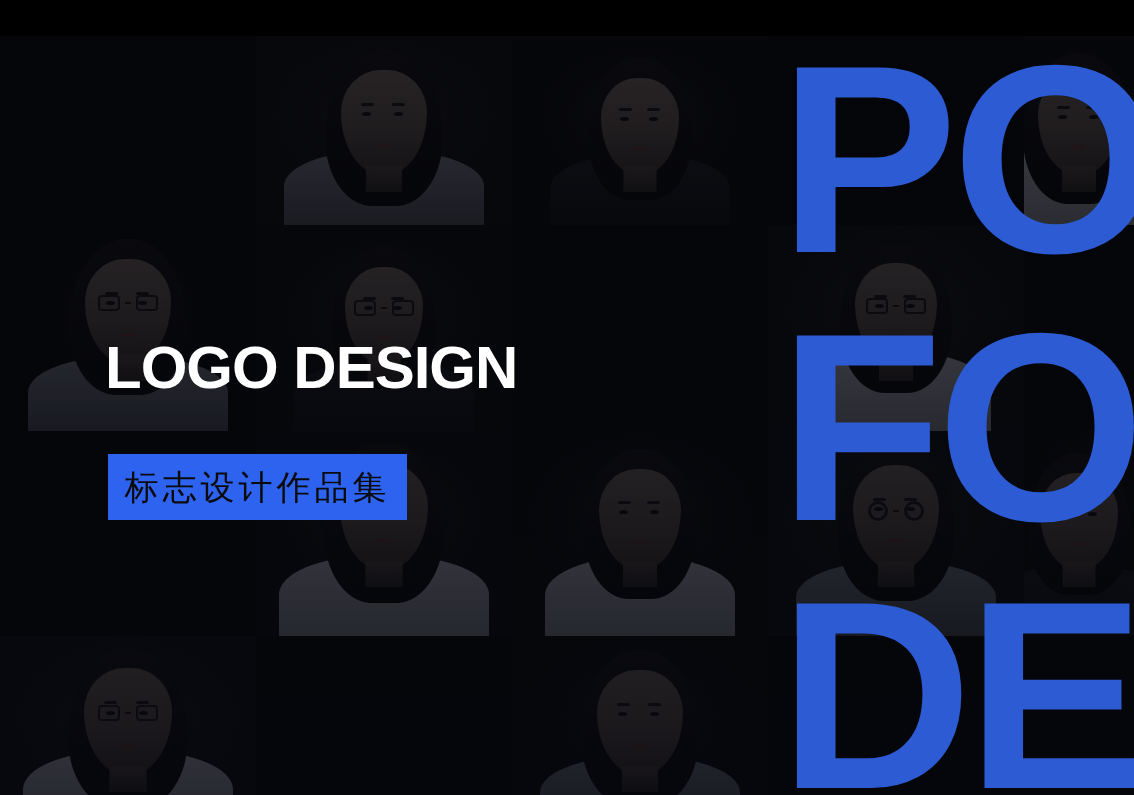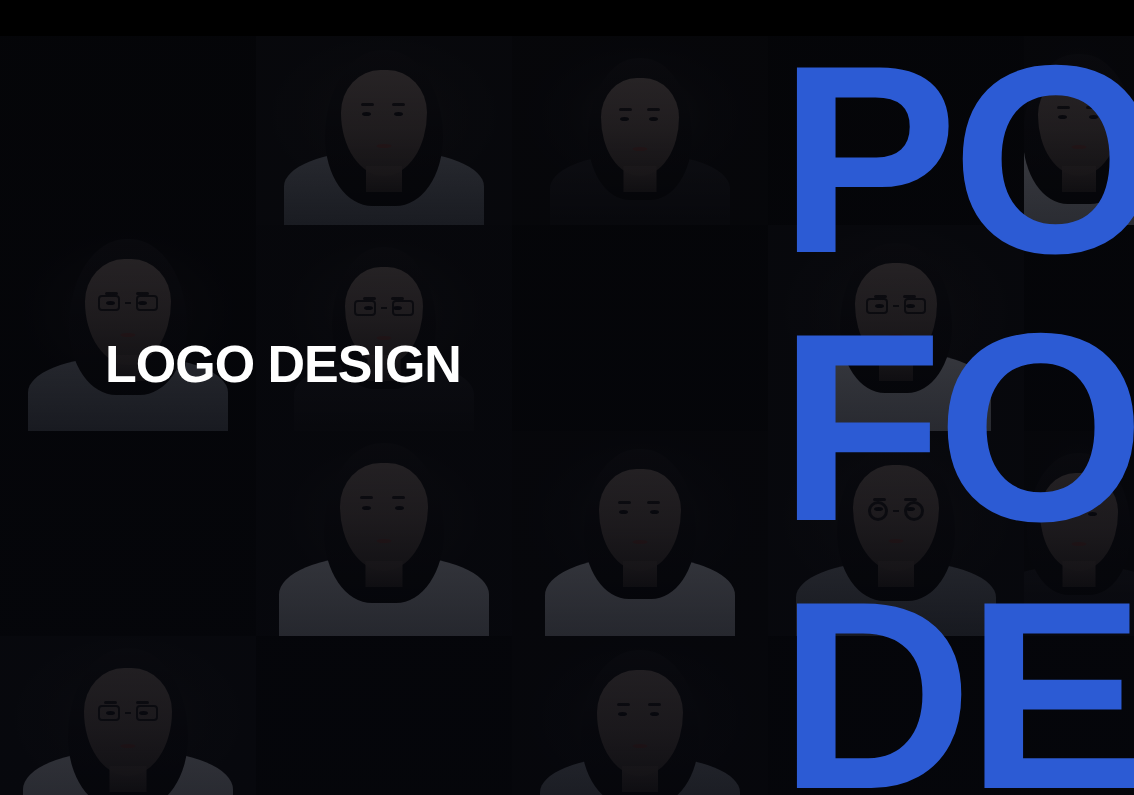--- a/index.html
+++ b/index.html
@@ -134,21 +134,21 @@
   }
   #bigline-1 { top:22px; }
   #bigline-2 { top:290px; }
   #bigline-3 { top:558px; }
 
   
   #headline {
     position:absolute;
     left:105px;
     top:302px;
-    font-size:52px;
+    font-size:60px;
     font-weight:bold;
     letter-spacing:-1px;
     color:#ffffff;
     line-height:1;
     white-space:nowrap;
   }
   #subtitle-badge {
     position:absolute;
     left:108px;
     top:418px;
@@ -392,15 +392,18 @@
   <div id="overlay2"></div>
 
   <div id="bigtype">
     <div class="bigline" id="bigline-1">PO</div>
     <div class="bigline" id="bigline-2">FO</div>
     <div class="bigline" id="bigline-3">DE</div>
   </div>
 
   <div id="headline">LOGO DESIGN</div>
 
+  <div id="subtitle-badge">
+    <span id="subtitle-text">标志设计作品集</span>
+  </div>
 
 
 </div>
 
 </body></html>

